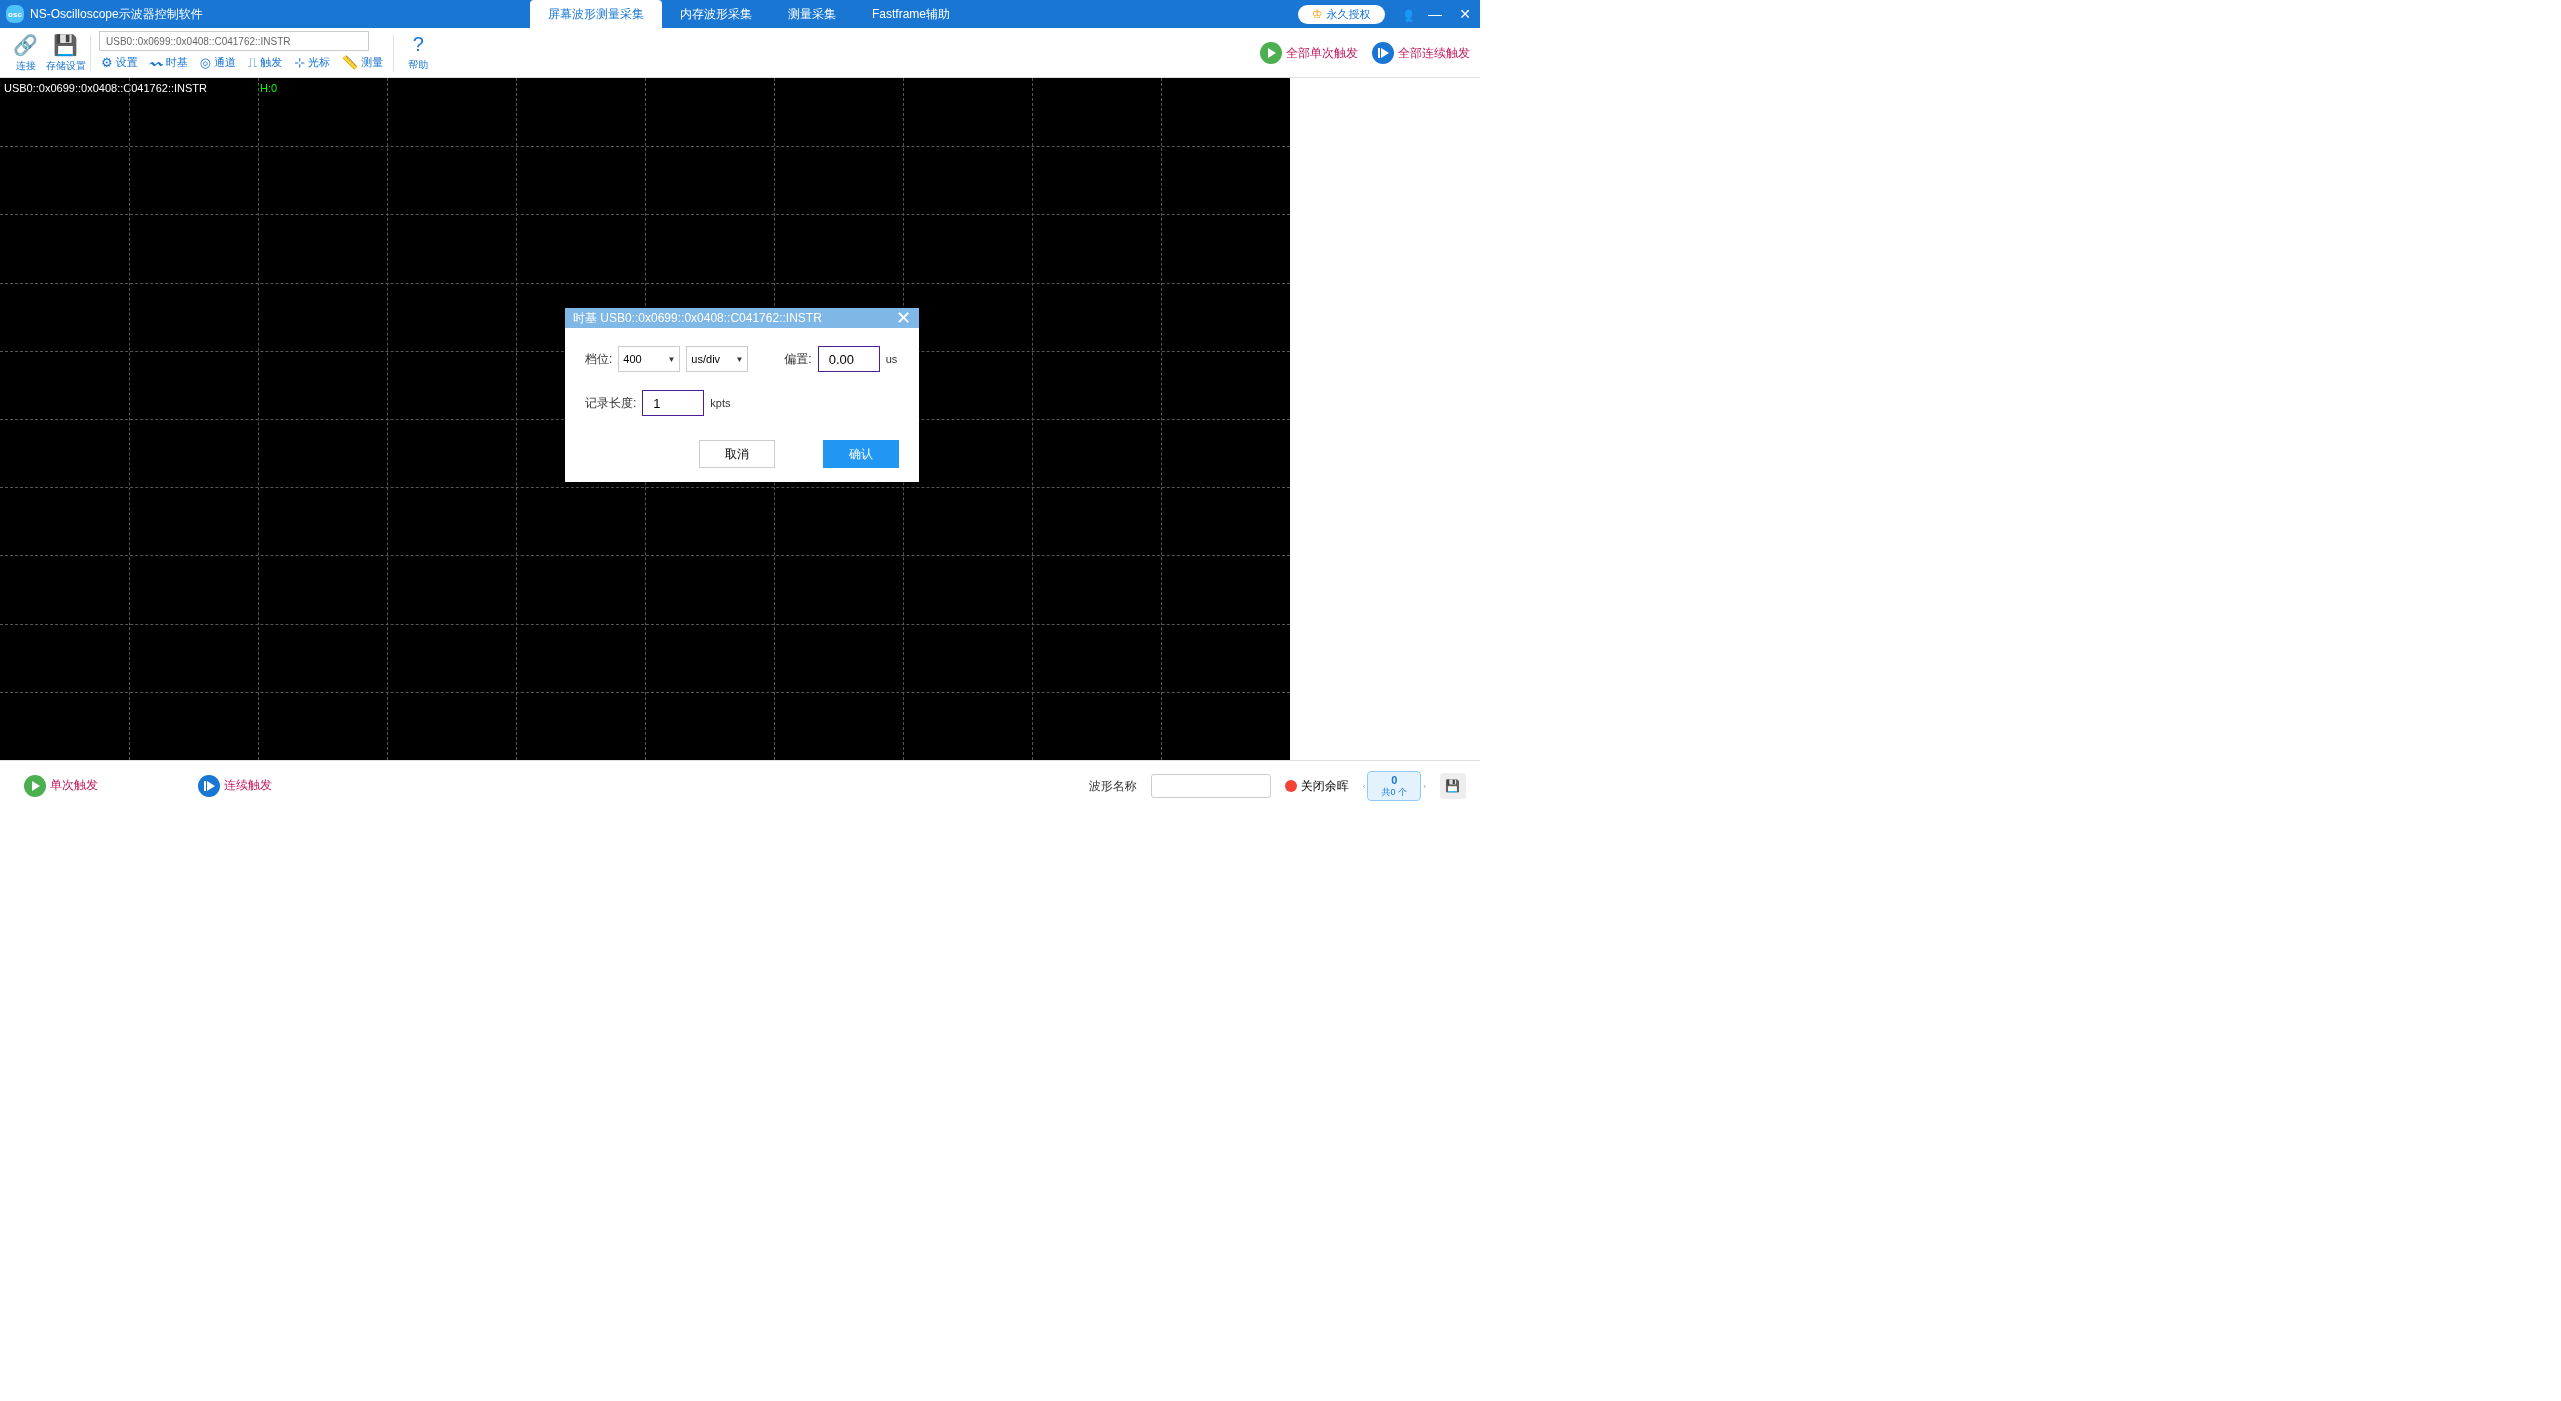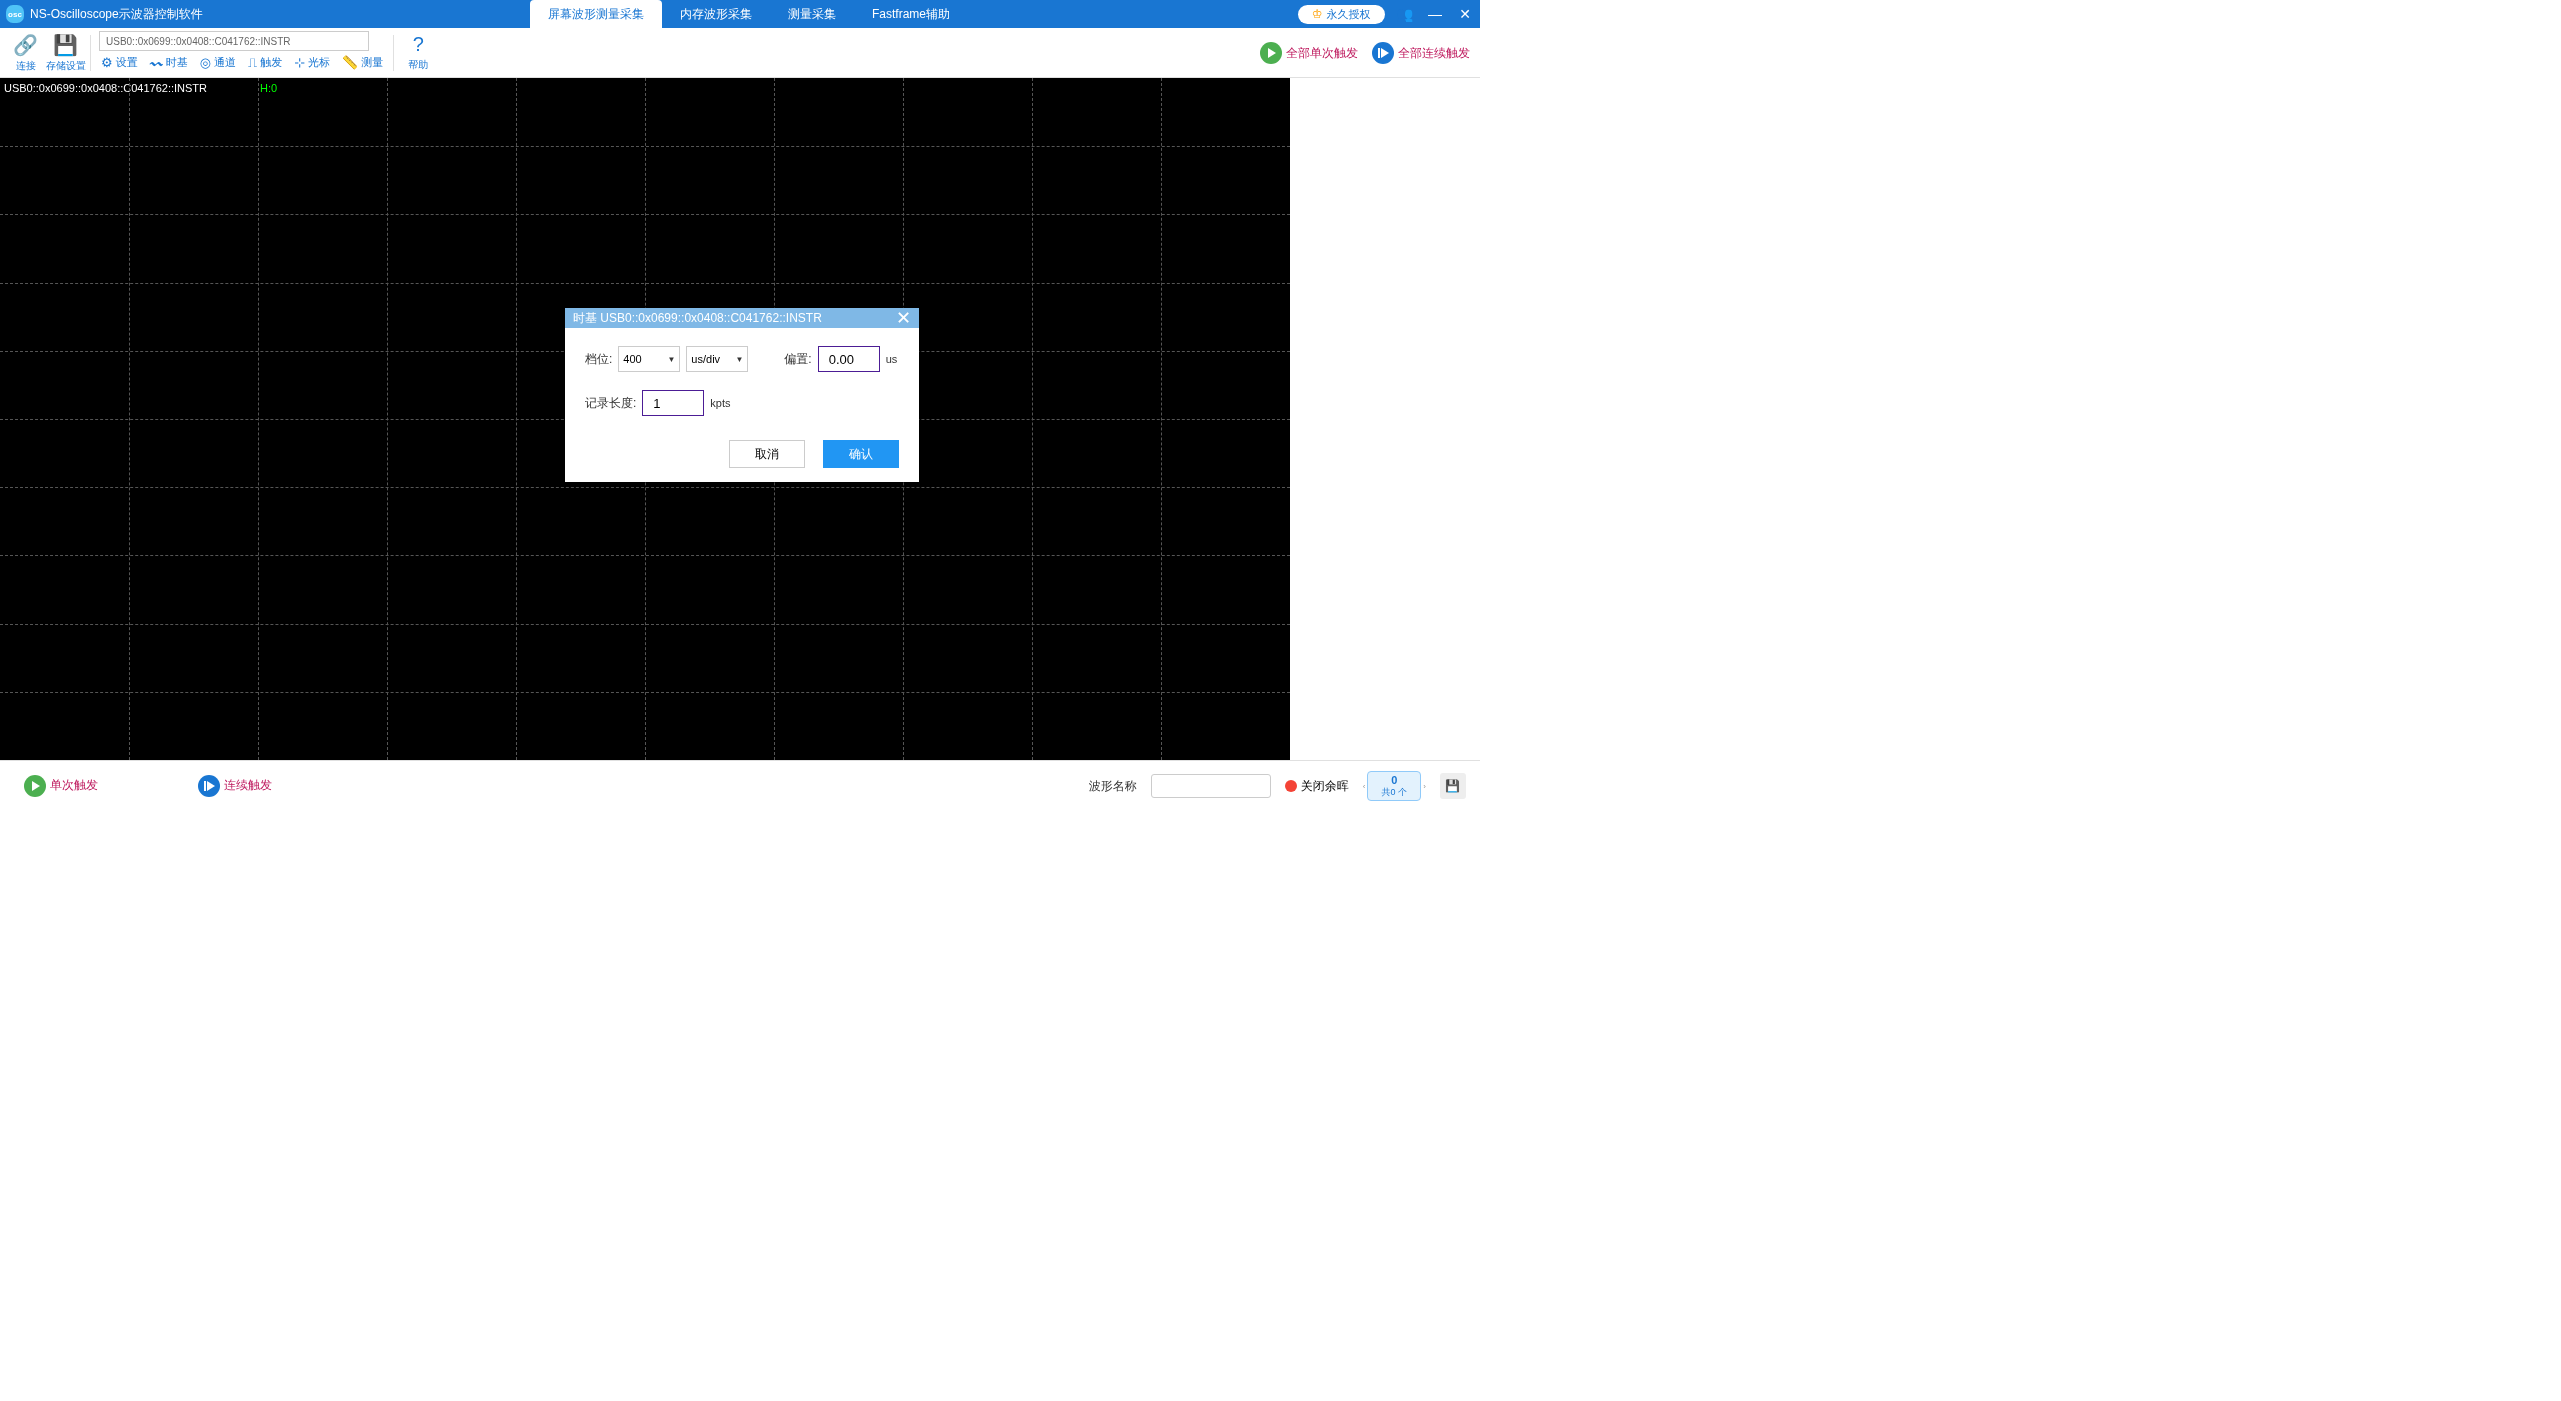--- a/index.html
+++ b/index.html
@@ -65,21 +65,21 @@
   .dialog { position: absolute; left: 565px; top: 308px; width: 354px; background: #fff; box-shadow: 0 2px 12px rgba(0,0,0,0.3); }
   .dialog-title { height: 20px; background: #7fb8e6; color: #fff; font-size: 12px; display: flex; align-items: center; padding: 0 8px; justify-content: space-between; }
   .dialog-close { font-size: 18px; cursor: pointer; color: #fff; }
   .dialog-body { padding: 18px 20px 14px 20px; }
   .dlg-row { display: flex; align-items: center; margin-bottom: 18px; gap: 6px; }
   .dlg-label { font-size: 12px; color: #333; }
   .dlg-select { width: 62px; height: 26px; border: 1px solid #ccc; padding: 0 4px; font-size: 11px; position: relative; display: flex; align-items: center; justify-content: space-between; cursor: pointer; }
   .dlg-select::after { content: "▼"; font-size: 8px; color: #333; }
   .dlg-input { width: 62px; height: 26px; border: 1px solid #4c1d95; padding: 0 10px; font-size: 13px; }
   .dlg-unit { font-size: 11px; color: #333; }
-  .dlg-buttons { display: flex; justify-content: flex-end; gap: 18px; margin-top: 24px; }
+  .dlg-buttons { display: flex; justify-content: flex-end; gap: 48px; margin-top: 24px; }
   .dlg-btn { width: 76px; height: 28px; border: 1px solid #ccc; background: #fff; font-size: 12px; cursor: pointer; display: flex; align-items: center; justify-content: center; }
   .dlg-btn.primary { background: #2196f3; color: #fff; border-color: #2196f3; }
 </style>
 </head>
 <body>
 
 <div class="titlebar">
   <div class="app-icon">osc</div>
   <div class="app-title">NS-Oscilloscope示波器控制软件</div>
   <div class="tabs-top">

